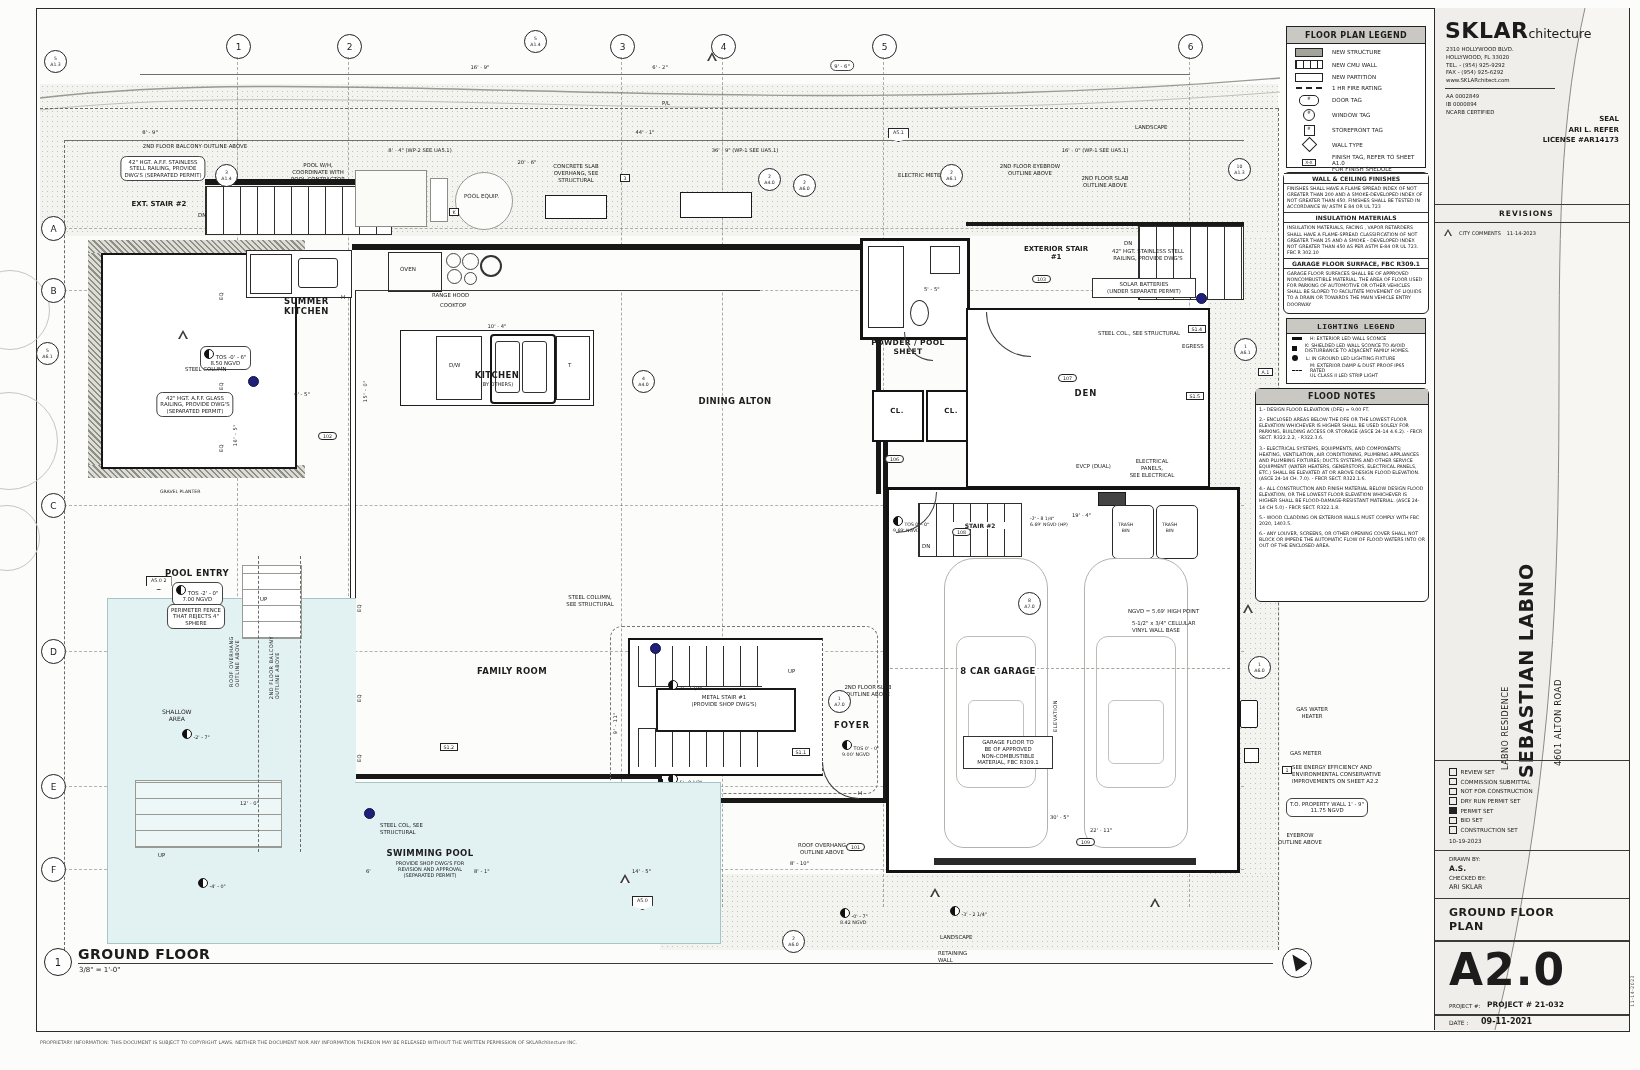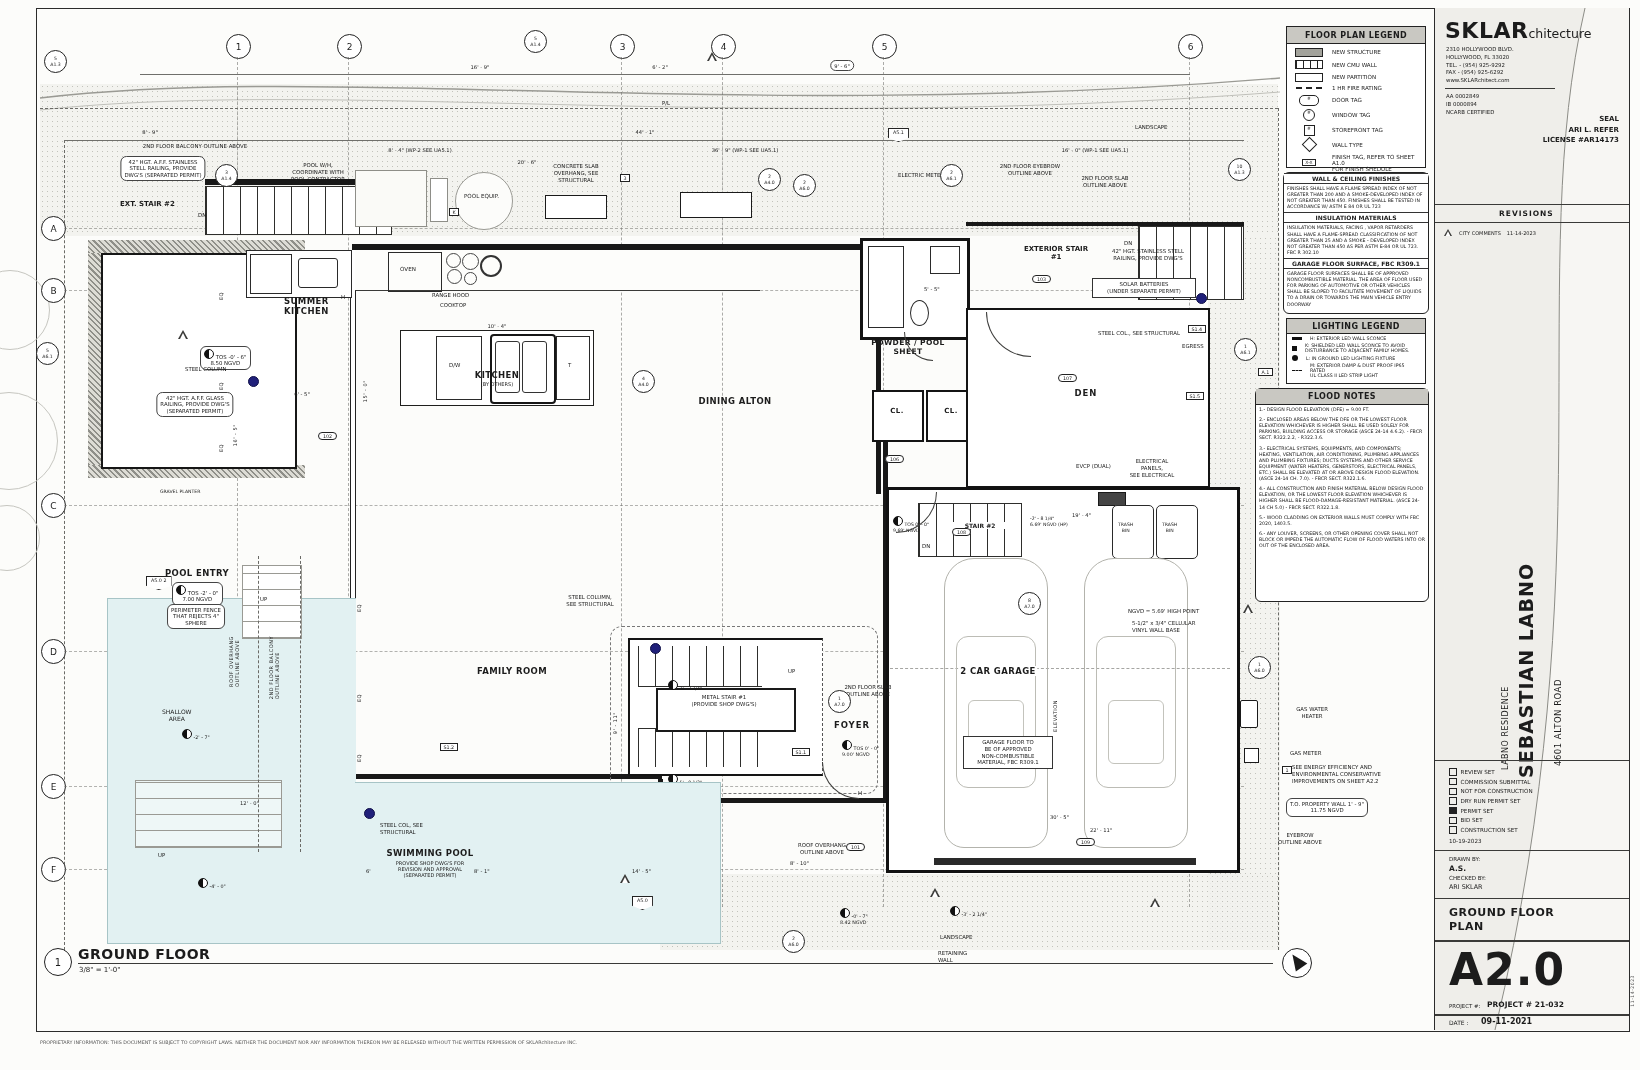--- a/index.html
+++ b/index.html
@@ -123,21 +123,21 @@
   <div class="abs dim ctr cloud" style="left:842px;top:60px;">9' - 6"</div>
   <div class="abs dim ctr" style="left:150px;top:129px;">8' - 9"</div>
   <div class="abs dim ctr" style="left:645px;top:129px;">44' - 1"</div>
   <div class="abs dim ctr" style="left:420px;top:147px;">8' - 4" (WP-2 SEE UA5.1)</div>
   <div class="abs dim ctr" style="left:745px;top:147px;">36' - 9" (WP-1 SEE UA5.1)</div>
   <div class="abs dim ctr" style="left:1095px;top:147px;">16' - 0" (WP-1 SEE UA5.1)</div>
   <div class="abs dim ctr" style="left:527px;top:159px;">20' - 6"</div>
 
   <div class="abs wall" style="left:205px;top:179px;width:185px;height:6px;"></div>
   <div class="abs treads-v" style="left:205px;top:186px;width:185px;height:47px;background-color:#fff;"></div>
-  <div class="abs room-s" style="left:120px;top:200px;width:78px;text-align:left;font-size:7px;">EXT. STAIR #2</div>
+  <div class="abs room-s" style="left:120px;top:200px;width:78px;text-align:center;font-size:7px;">EXT. STAIR #2</div>
   <div class="abs lbl" style="left:198px;top:212px;">DN</div>
   <div class="abs tcir" style="left:215px;top:164px;">3
 A1.4</div>
   <div class="abs lbl ctr" style="left:195px;top:143px;width:150px;">2ND FLOOR BALCONY OUTLINE ABOVE</div>
   <div class="abs lbl cloud ctr" style="left:163px;top:156px;">42" HGT. A.F.F. STAINLESS
 STELL RAILING, PROVIDE
 DWG'S (SEPARATED PERMIT)</div>
 
   <div class="abs planter" style="left:88px;top:240px;width:217px;height:13px;"></div>
   <div class="abs planter" style="left:88px;top:465px;width:217px;height:13px;"></div>
@@ -313,21 +313,21 @@
 BIN</div>
   <div class="abs lbl" style="left:1162px;top:522px;font-size:4.6px;">TRASH
 BIN</div>
 
   <div class="abs car" style="left:944px;top:558px;width:102px;height:288px;"></div>
   <div class="abs cab" style="left:956px;top:636px;width:78px;height:150px;"></div>
   <div class="abs" style="left:968px;top:700px;width:54px;height:62px;border:1px solid #c3c3bc;border-radius:6px;"></div>
   <div class="abs car" style="left:1084px;top:558px;width:102px;height:288px;"></div>
   <div class="abs cab" style="left:1096px;top:636px;width:78px;height:150px;"></div>
   <div class="abs" style="left:1108px;top:700px;width:54px;height:62px;border:1px solid #c3c3bc;border-radius:6px;"></div>
-  <div class="abs room ctr" style="left:998px;top:666px;background:#fff;padding:0 2px;">2 CAR GARAGE</div>
+  <div class="abs room ctr" style="left:998px;top:666px;background:#fff;padding:0 2px;">8 CAR GARAGE</div>
   <div class="abs tcir" style="left:1018px;top:592px;">8
 A7.0</div>
   <div class="abs notebox lbl" style="left:963px;top:736px;width:82px;">GARAGE FLOOR TO
 BE OF APPROVED
 NON-COMBUSTIBLE
 MATERIAL, FBC R309.1</div>
   <div class="abs lbl-l" style="left:1128px;top:608px;">NGVD = 5.69' HIGH POINT</div>
   <div class="abs lbl-l" style="left:1132px;top:620px;">5-1/2" x 3/4" CELLULAR
 VINYL WALL BASE</div>
   <div class="abs vtxt" style="left:1052px;top:700px;">ELEVATION</div>
@@ -503,21 +503,21 @@
   <div class="abs cloudbox" style="left:1283px;top:172px;width:144px;height:140px;">
     <div class="noteshdr">WALL &amp; CEILING FINISHES</div>
     <div class="notestxt">FINISHES SHALL HAVE A FLAME SPREAD INDEX OF NOT GREATER THAN 200 AND A SMOKE-DEVELOPED INDEX OF NOT GREATER THAN 450.  FINISHES SHALL BE TESTED IN ACCORDANCE W/ ASTM E 84 OR UL 723</div>
     <div class="noteshdr">INSULATION MATERIALS</div>
     <div class="notestxt">INSULATION MATERIALS, FACING , VAPOR RETARDERS SHALL HAVE A FLAME-SPREAD CLASSIFICATION OF NOT GREATER THAN 25 AND A SMOKE - DEVELOPED INDEX NOT GREATER THAN 450 AS PER ASTM E-84 OR UL 723. FBC R 302.10</div>
     <div class="noteshdr">GARAGE FLOOR SURFACE, FBC R309.1</div>
     <div class="notestxt">GARAGE FLOOR SURFACES SHALL BE OF APPROVED NONCOMBUSTIBLE MATERIAL. THE AREA OF FLOOR USED FOR PARKING OF AUTOMOTIVE OR OTHER VEHICLES SHALL BE SLOPED TO FACILITATE MOVEMENT OF LIQUIDS TO A DRAIN OR TOWARDS THE MAIN VEHICLE ENTRY DOORWAY</div>
   </div>
 
   <div class="abs legendbox" style="left:1286px;top:318px;width:138px;height:64px;">
-    <div class="legendhdr" style="height:14px;">LIGHTING LEGEND</div>
+    <div class="legendhdr" style="height:14px;font-family:Liberation Mono, monospace;">LIGHTING LEGEND</div>
     <div class="lg-item" style="margin:2px 5px;">
         <span style="width:10px;border-top:3px solid #111;flex:none;"></span>
         <span class="pre" style="font-size:4.7px;">H:  EXTERIOR LED WALL SCONCE</span>
       </div>
     <div class="lg-item" style="margin:2px 5px;">
         <span style="width:5px;height:5px;background:#111;flex:none;"></span>
         <span class="pre" style="font-size:4.7px;">K:  SHIELDED LED WALL SCONCE TO AVOID
 DISTURBANCE TO ADJACENT FAMILY HOMES.</span>
       </div>
     <div class="lg-item" style="margin:2px 5px;">

